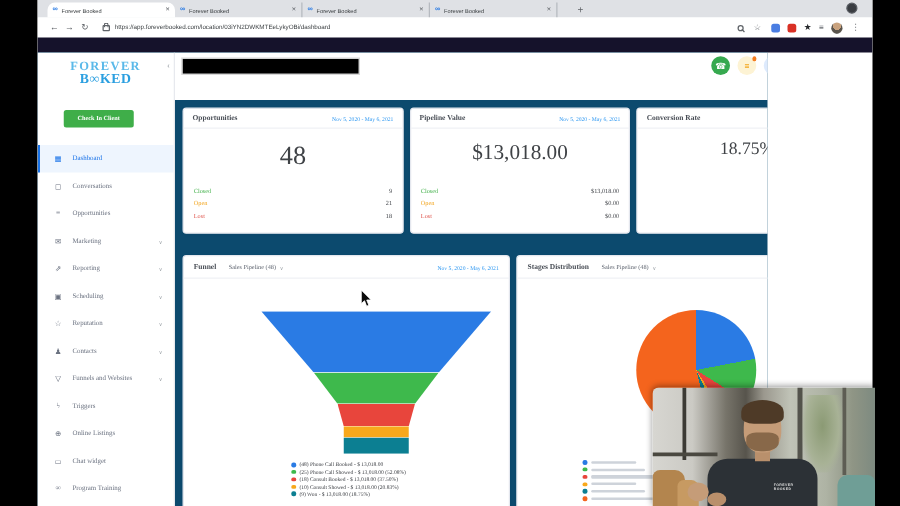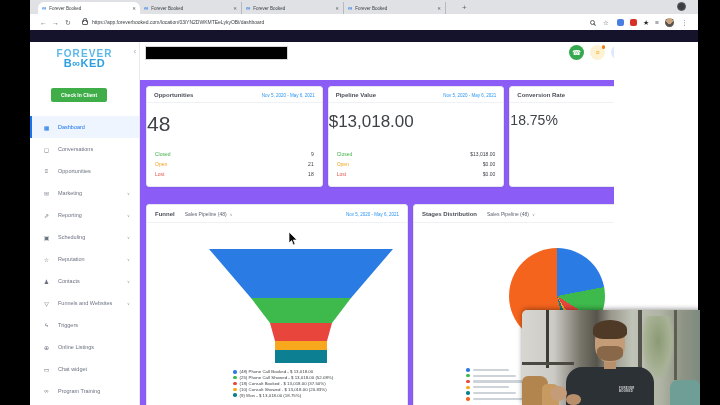--- a/index.html
+++ b/index.html
@@ -33,21 +33,21 @@
   .extb{width:7px;height:7px;border-radius:2px;background:#4a7de2;margin-right:6px;}
   .extr{width:7px;height:7px;border-radius:2px;background:#d93025;margin-right:6px;}
   .extstar{font-size:7px;color:#26282b;margin-right:6px;line-height:7px;}
   .listic{font-size:6.5px;color:#5f6368;margin-right:6px;line-height:7px;}
   .tbavatar{width:9px;height:9px;border-radius:50%;background:radial-gradient(circle at 50% 32%,#c9a27e 0 42%,#5a544c 43% 75%,#35322e 76%);margin-right:7px;}
   .menuic{font-size:7px;color:#5f6368;margin-right:10px;line-height:7px;}
 
   .darkband{position:absolute;left:0;top:30px;width:100%;height:12px;background:#15122b;}
 
   
-  .app{position:absolute;left:0;top:42px;width:584px;height:363px;background:#8b5cf6;overflow:hidden;}
+  .app{position:absolute;left:0;top:42px;width:584px;height:363px;background:#0c4a6e;overflow:hidden;font-family:Liberation Serif, serif;}
   .sidebar{position:absolute;left:0;top:0;width:110px;height:100%;background:#fff;border-right:1px solid #e7e9ee;box-sizing:border-box;}
   .logo{position:absolute;top:7px;left:0;width:100%;text-align:center;line-height:9.5px;}
   .logo1{font-size:10px;color:#5ab9e9;letter-spacing:1.1px;font-weight:600;}
   .logo2{font-size:11px;color:#2b9fe0;font-weight:800;letter-spacing:0.5px;}
   .collapse{position:absolute;top:6px;right:3px;font-size:7px;color:#9aa0a6;}
   .checkin{position:absolute;top:46px;left:21px;width:56px;height:14px;background:#3fae49;color:#fff;
            font-size:5px;font-weight:700;border:none;border-radius:2px;font-family:inherit;padding:0;}
   .nav{position:absolute;top:74px;left:0;width:100%;}
   .sitem{height:22px;display:flex;align-items:center;padding-left:12px;gap:7px;color:#6b7280;}
   .sitem.active{background:#eef5fe;color:#1a73e8;box-shadow:inset 2px 0 0 #1a73e8;}
@@ -66,21 +66,21 @@
   .hic.swap{background:#ddeafd;color:#3f86ec;font-size:6.5px;}
   .hic.help{background:#2f80ed;color:#fff;font-size:7.5px;font-weight:700;}
   .hic.havatar{background:radial-gradient(circle at 50% 30%,#caa17c 0 38%,#564f47 39% 72%,#30302e 73%);}
 
   .card{background:#fff;border:1px solid #e4e7ee;border-radius:3px;box-shadow:0 1px 2px rgba(20,30,60,.05);box-sizing:border-box;}
   .cards{position:absolute;left:6px;top:44px;width:540px;display:flex;gap:5px;}
   .statcard{flex:1;height:101px;position:relative;}
   .chead{display:flex;justify-content:space-between;align-items:center;padding:5px 7px 4px;border-bottom:1px solid #f0f1f5;}
   .ctitle{font-size:6px;font-weight:700;color:#4a4f57;}
   .cdate{font-size:4.5px;color:#2b96f1;}
-  .cval{text-align:left;margin-top:9px;color:#3f4246;}
+  .cval{text-align:center;margin-top:9px;color:#3f4246;}
   .crows{position:absolute;left:8px;right:8px;bottom:7px;}
   .crow{display:flex;justify-content:space-between;font-size:5px;line-height:10px;}
   .crowval{color:#3b3e43;}
 
   .chartrow{position:absolute;left:6px;top:162px;width:540px;display:flex;gap:5px;}
   .funnelcard{width:262px;height:210px;position:relative;flex:none;}
   .stagescard{flex:1;height:210px;position:relative;}
   .chead2{display:flex;align-items:center;gap:10px;padding:6px 8px 5px;border-bottom:1px solid #f0f1f5;}
   .ctitle2{font-size:6px;font-weight:700;color:#4a4f57;}
   .selector{font-size:5px;color:#5f6570;display:flex;gap:3px;align-items:center;}

